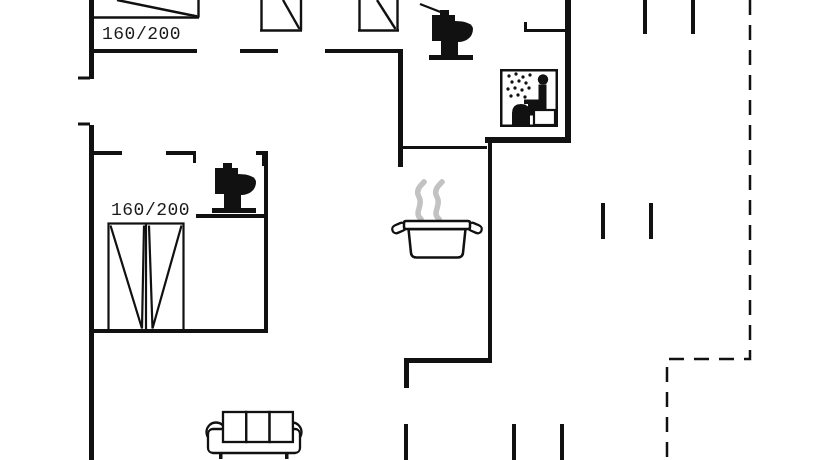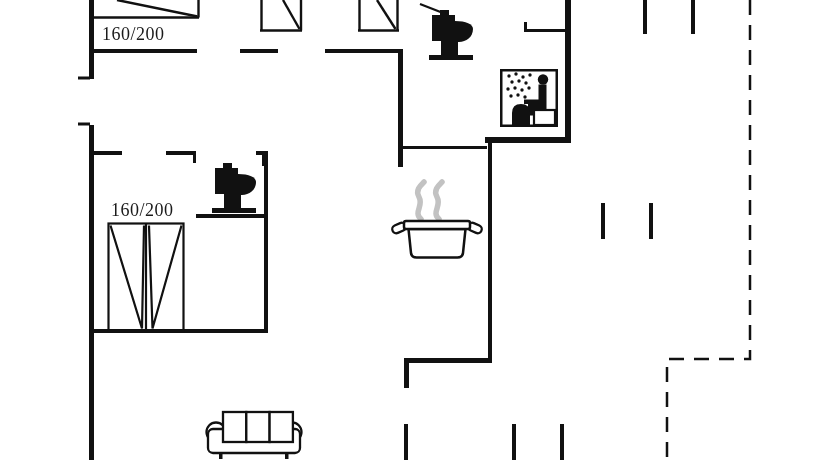--- a/index.html
+++ b/index.html
@@ -1,18 +1,18 @@
 <!DOCTYPE html>
 <html><head>
 <meta charset="utf-8">
 <style>
   html,body{margin:0;padding:0;background:#fff;}
   .plan{
     position:relative;width:834px;height:460px;background:#ffffff;
-    overflow:hidden;font-family:Liberation Serif, serif;
+    overflow:hidden;font-family:Liberation Mono, monospace;
   }
   .plan svg.layer{position:absolute;left:0;top:0;}
   .label{
     position:absolute;color:#1a1a1a;font-size:18px;line-height:1;
     white-space:nowrap;letter-spacing:.5px;
   }
   .partial-clip{position:absolute;overflow:hidden;}
   .partial-clip .label{position:absolute;}
 </style>
 </head>

